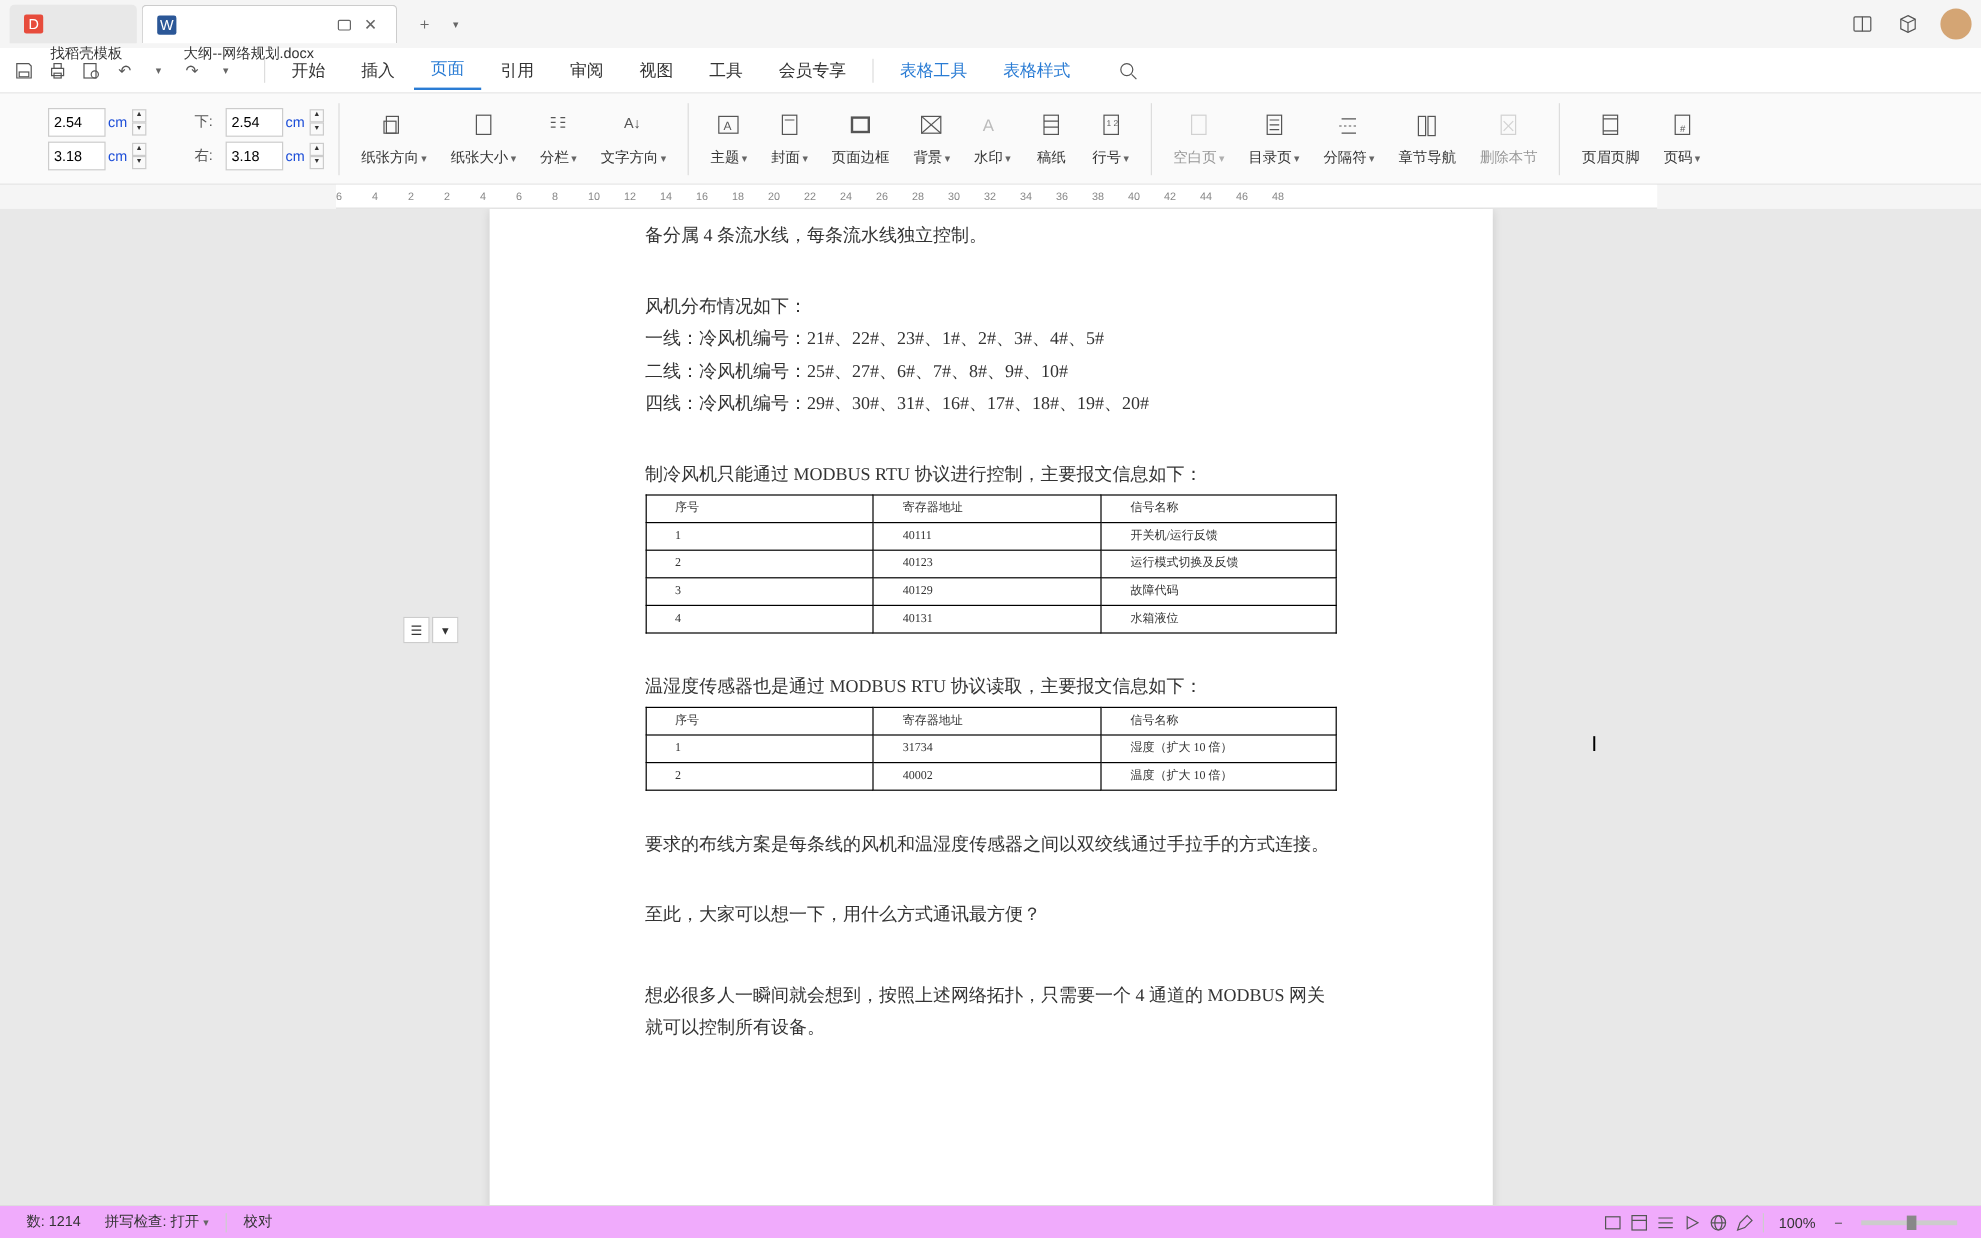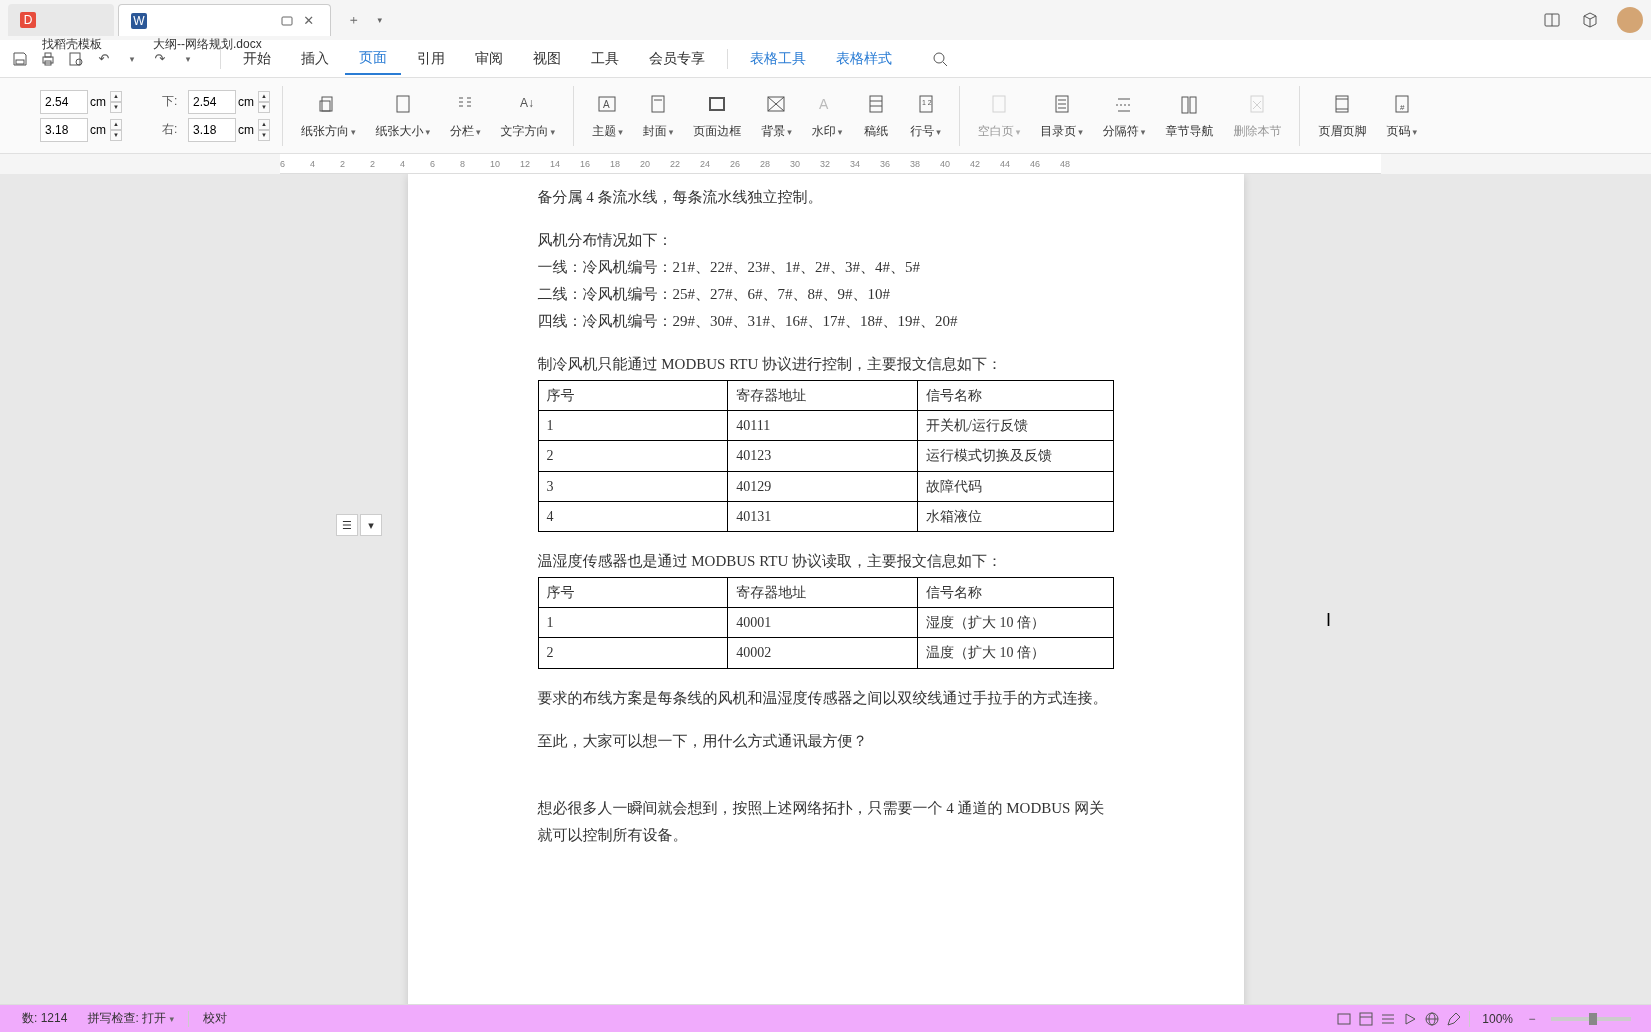--- a/index.html
+++ b/index.html
@@ -30,43 +30,43 @@
     .menu-divider { width: 1px; height: 20px; background: #ddd; margin: 0 6px; }
     .menu-item { padding: 6px 14px; cursor: pointer; font-size: 14px; }
     .menu-item.active { color: #2a7cd4; border-bottom: 2px solid #2a7cd4; }
     .menu-item.blue { color: #2a7cd4; }
 
     
     .ribbon { display: flex; align-items: center; height: 76px; padding: 0 4px; border-bottom: 1px solid #e0e0e0; background: #fafafa; }
     .margins { display: flex; flex-direction: column; gap: 4px; padding: 0 4px; }
     .margin-row { display: flex; align-items: center; gap: 4px; padding-left: 32px; }
     .margin-input { width: 48px; height: 24px; border: 1px solid #ccc; padding: 0 4px; font-size: 12px; text-align: left; }
-    .margin-unit { font-size: 12px; color: #000000; margin-left: -2px; }
+    .margin-unit { font-size: 12px; color: #1d4ed8; margin-left: -2px; }
     .spinner { display: flex; flex-direction: column; }
     .spin-btn { width: 12px; height: 11px; display: flex; align-items: center; justify-content: center; font-size: 6px; border: 1px solid #ccc; cursor: pointer; }
     .ribbon-divider { width: 1px; height: 60px; background: #ddd; margin: 0 8px; }
     .ribbon-btn { display: flex; flex-direction: column; align-items: center; justify-content: center; padding: 4px 10px; cursor: pointer; gap: 4px; }
     .ribbon-btn-icon { width: 28px; height: 28px; display: flex; align-items: center; justify-content: center; color: #555; }
     .ribbon-btn-label { font-size: 12px; display: flex; align-items: center; gap: 2px; }
     .chevron { font-size: 9px; color: #666; }
     .ribbon-btn.disabled { opacity: 0.5; }
 
     
     .ruler-container { height: 20px; position: relative; background: #f5f5f5; }
     .ruler { position: absolute; left: 280px; right: 270px; height: 20px; display: flex; align-items: center; background: #fff; border-bottom: 1px solid #ddd; }
     .ruler-mark { font-size: 9px; color: #888; position: absolute; }
 
     
     .page-area { display: flex; justify-content: center; background: #e8e8e8; height: calc(100vh - 194px); overflow: auto; position: relative; }
     .page { width: 836px; background: #fff; box-shadow: 0 2px 8px rgba(0,0,0,0.15); padding: 10px 130px 80px 130px; font-family: "SimSun", serif; font-size: 15px; line-height: 1.8; }
     .page p { margin: 0; }
-    .page .para-gap { margin-top: 16px; }
+    .page .para-gap { margin-top: 32px; }
     
     .doc-table { border-collapse: collapse; width: 100%; margin: 2px 0; }
-    .doc-table td { border: 1px solid #000; padding: 2px 8px; font-size: 14px; }
+    .doc-table td { border: 1px solid #000; padding: 2px 24px; font-size: 10px; }
     .doc-table td.c1 { width: 33%; }
     .doc-table td.c2 { width: 33%; }
     .doc-table td.c3 { width: 34%; }
     .i-beam { position: absolute; color: #000; font-size: 18px; }
 
     .side-ctrl { position: absolute; left: 336px; top: 340px; display: flex; align-items: center; gap: 2px; }
     .side-ctrl-box { width: 22px; height: 22px; border: 1px solid #ccc; background: #fff; display: flex; align-items: center; justify-content: center; cursor: pointer; font-size: 11px; }
 
     
     .status-bar { position: fixed; bottom: 0; left: 0; right: 0; height: 28px; background: #f0abfc; border-top: 1px solid #ddd; display: flex; align-items: center; padding: 0 12px; font-size: 12px; }
@@ -516,21 +516,21 @@
     <p class="para-gap">温湿度传感器也是通过 MODBUS RTU 协议读取，主要报文信息如下：</p>
     <table class="doc-table">
       <tbody>
           <tr>
         <td class="c1">序号</td>
         <td class="c2">寄存器地址</td>
         <td class="c3">信号名称</td>
       </tr>
       <tr>
         <td>1</td>
-        <td>40001</td>
+        <td>31734</td>
         <td>湿度（扩大 10 倍）</td>
       </tr>
       <tr>
         <td>2</td>
         <td>40002</td>
         <td>温度（扩大 10 倍）</td>
       </tr>
     </tbody>
       </table>
     <p class="para-gap">要求的布线方案是每条线的风机和温湿度传感器之间以双绞线通过手拉手的方式连接。</p>

